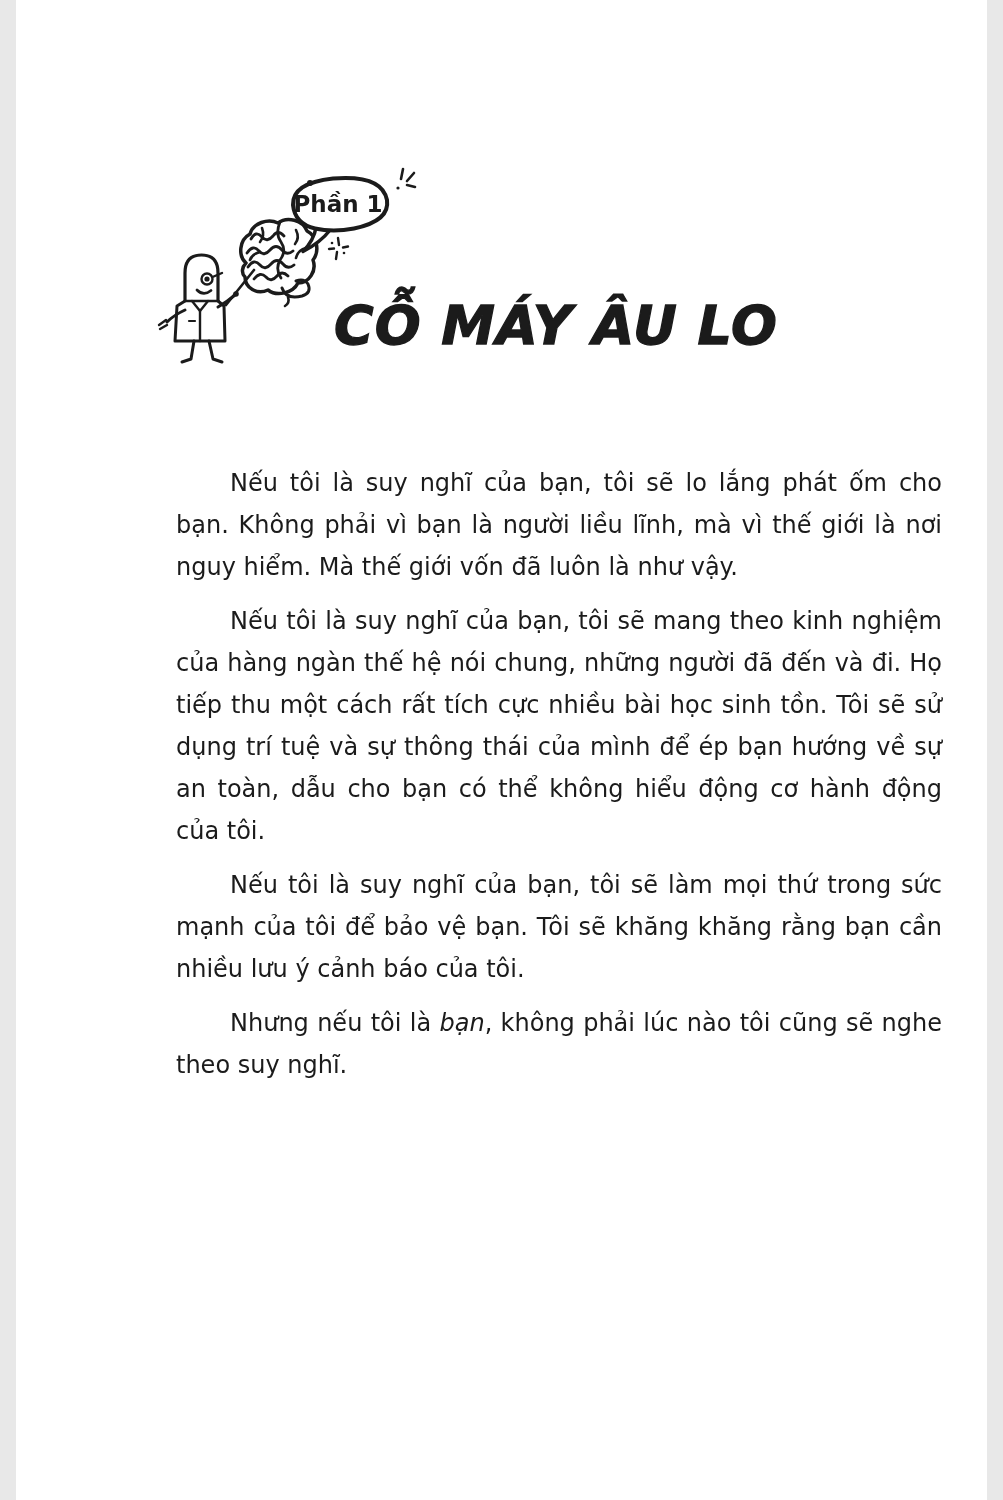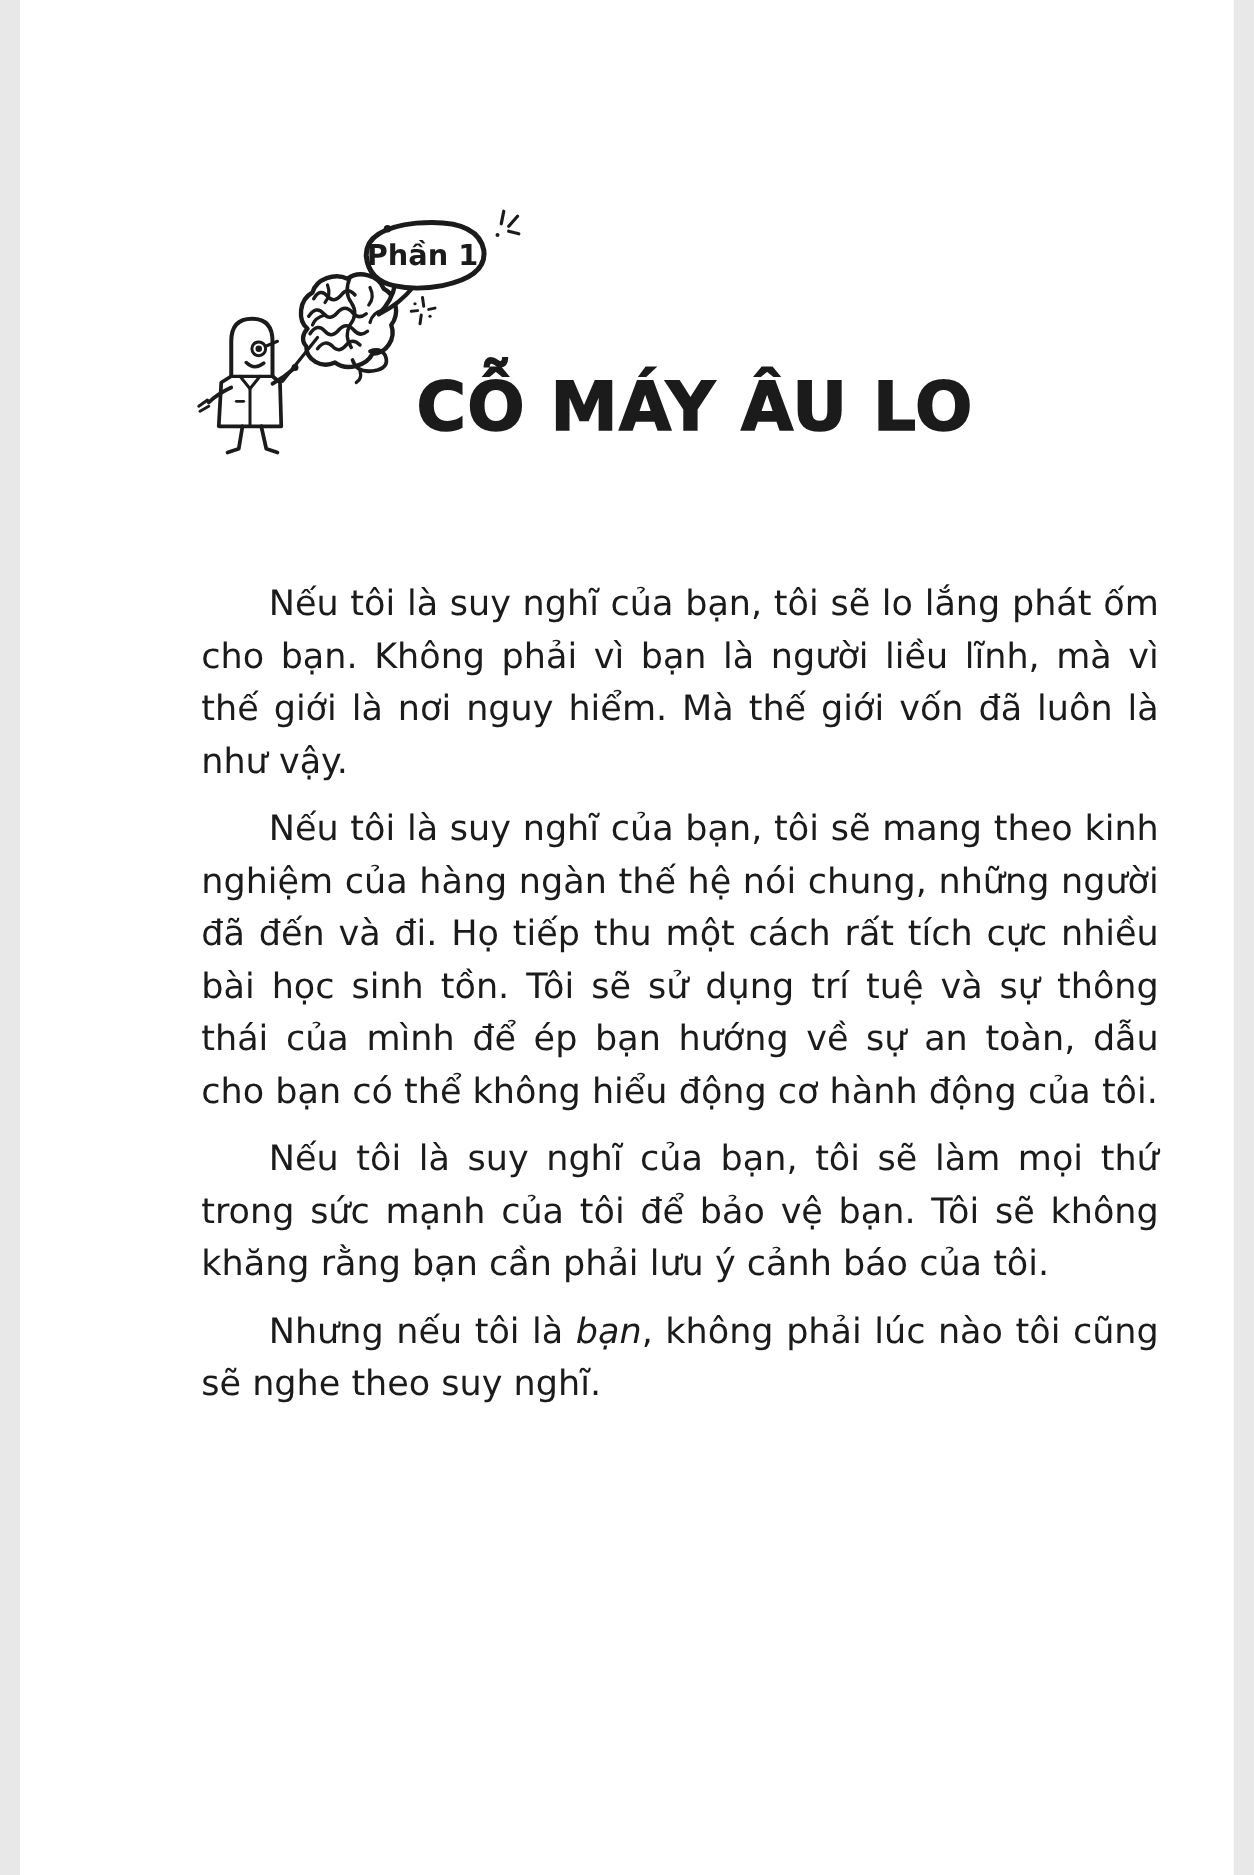--- a/index.html
+++ b/index.html
@@ -16,25 +16,25 @@
   .fillwhite{fill:var(--paper);stroke:var(--ink);stroke-linecap:round;stroke-linejoin:round;}
   .inkfill{fill:var(--ink);stroke:none;}
   .bubble-text{
     font-family:"DejaVu Sans",sans-serif;font-weight:bold;font-size:23px;
     fill:var(--ink);
   }
   .chapter-title{
     position:absolute;left:157px;top:294px;width:766px;margin:0;
     text-align:center;font-size:54px;font-weight:bold;letter-spacing:1px;
     -webkit-text-stroke:1.3px var(--ink);
-    font-family:"DejaVu Sans",sans-serif;white-space:nowrap;
+    font-family:"DejaVu Sans",sans-serif;white-space:nowrap;font-style:italic;
   }
   .body-copy{
-    position:absolute;left:145px;top:462px;width:766px;
-    font-size:28px;line-height:42px;text-align:justify;
+    position:absolute;left:160px;top:462px;width:766px;
+    font-size:24px;line-height:42px;text-align:justify;
     text-justify:inter-word;
   }
   .para{margin:0 0 12px 0;text-indent:54px;}
   .para i{}
 </style>
 </head>
 <body>
 
 <div class="page">
 
@@ -98,17 +98,17 @@
       <path class="stroke" stroke-width="3" d="M 53 181 L 57 199 L 66 202"></path>
     </g>
   </svg>
 
   <h1 class="chapter-title">CỖ MÁY ÂU LO</h1>
 
   <div class="body-copy">
 
   <p class="para">Nếu tôi là suy nghĩ của bạn, tôi sẽ lo lắng phát ốm cho bạn. Không phải vì bạn là người liều lĩnh, mà vì thế giới là nơi nguy hiểm. Mà thế giới vốn đã luôn là như vậy.</p>
       <p class="para">Nếu tôi là suy nghĩ của bạn, tôi sẽ mang theo kinh nghiệm của hàng ngàn thế hệ nói chung, những người đã đến và đi. Họ tiếp thu một cách rất tích cực nhiều bài học sinh tồn. Tôi sẽ sử dụng trí tuệ và sự thông thái của mình để ép bạn hướng về sự an toàn, dẫu cho bạn có thể không hiểu động cơ hành động của tôi.</p>
-      <p class="para">Nếu tôi là suy nghĩ của bạn, tôi sẽ làm mọi thứ trong sức mạnh của tôi để bảo vệ bạn. Tôi sẽ không khăng rằng bạn cần phải lưu ý cảnh báo của tôi.</p>
+      <p class="para">Nếu tôi là suy nghĩ của bạn, tôi sẽ làm mọi thứ trong sức mạnh của tôi để bảo vệ bạn. Tôi sẽ khăng khăng rằng bạn cần nhiều lưu ý cảnh báo của tôi.</p>
       <p class="para">Nhưng nếu tôi là <i>bạn</i>, không phải lúc nào tôi cũng sẽ nghe theo suy nghĩ.</p>
     </div>
 
 </div>
 
 </body></html>

